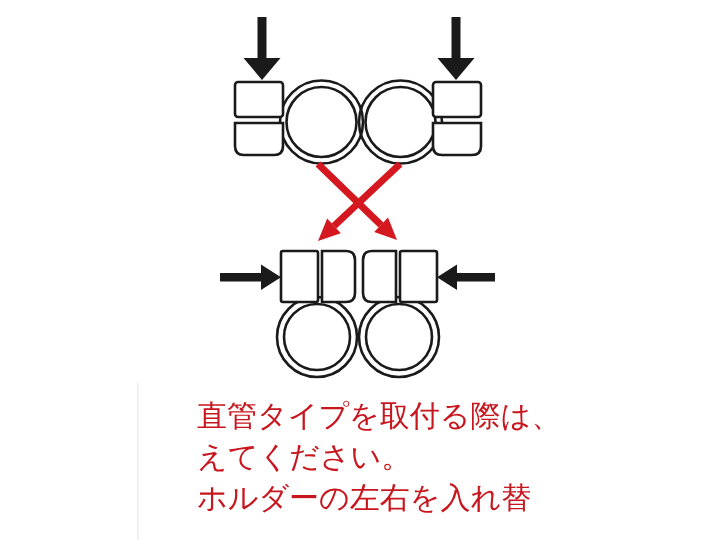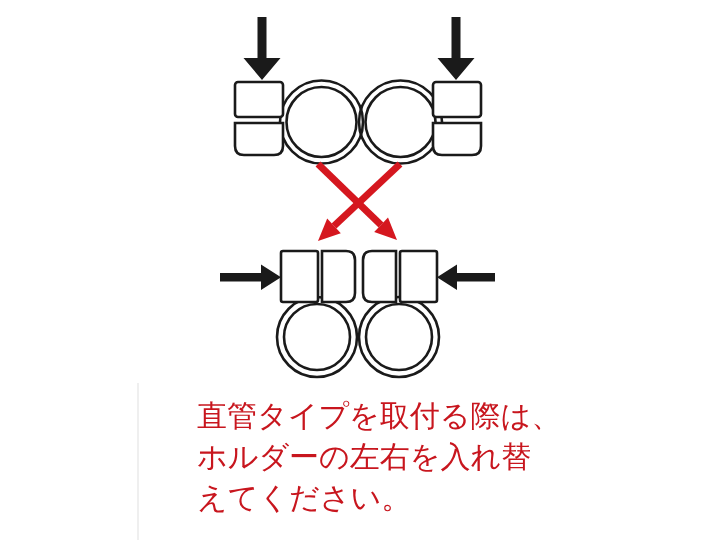--- a/index.html
+++ b/index.html
@@ -109,17 +109,17 @@
     <rect class="block" x="400" y="251" width="37" height="51" rx="2"></rect>
 
     <path class="solid-black" d="M220 273 H261 V264.5 L281 277.3 L261 290 V281.5 H220 Z"></path>
     <path class="solid-black" d="M495 273 H457 V264.5 L437 277.3 L457 290 V281.5 H495 Z"></path>
   </svg>
 
   <div class="scan-line"></div>
 
   <div class="note">
     <div>直管タイプを取付る際は、</div>
+    <div>えてください。</div>
     <div>ホルダーの左右を入れ替</div>
-    <div>えてください。</div>
   </div>
 
 </div>
 
 </body></html>

